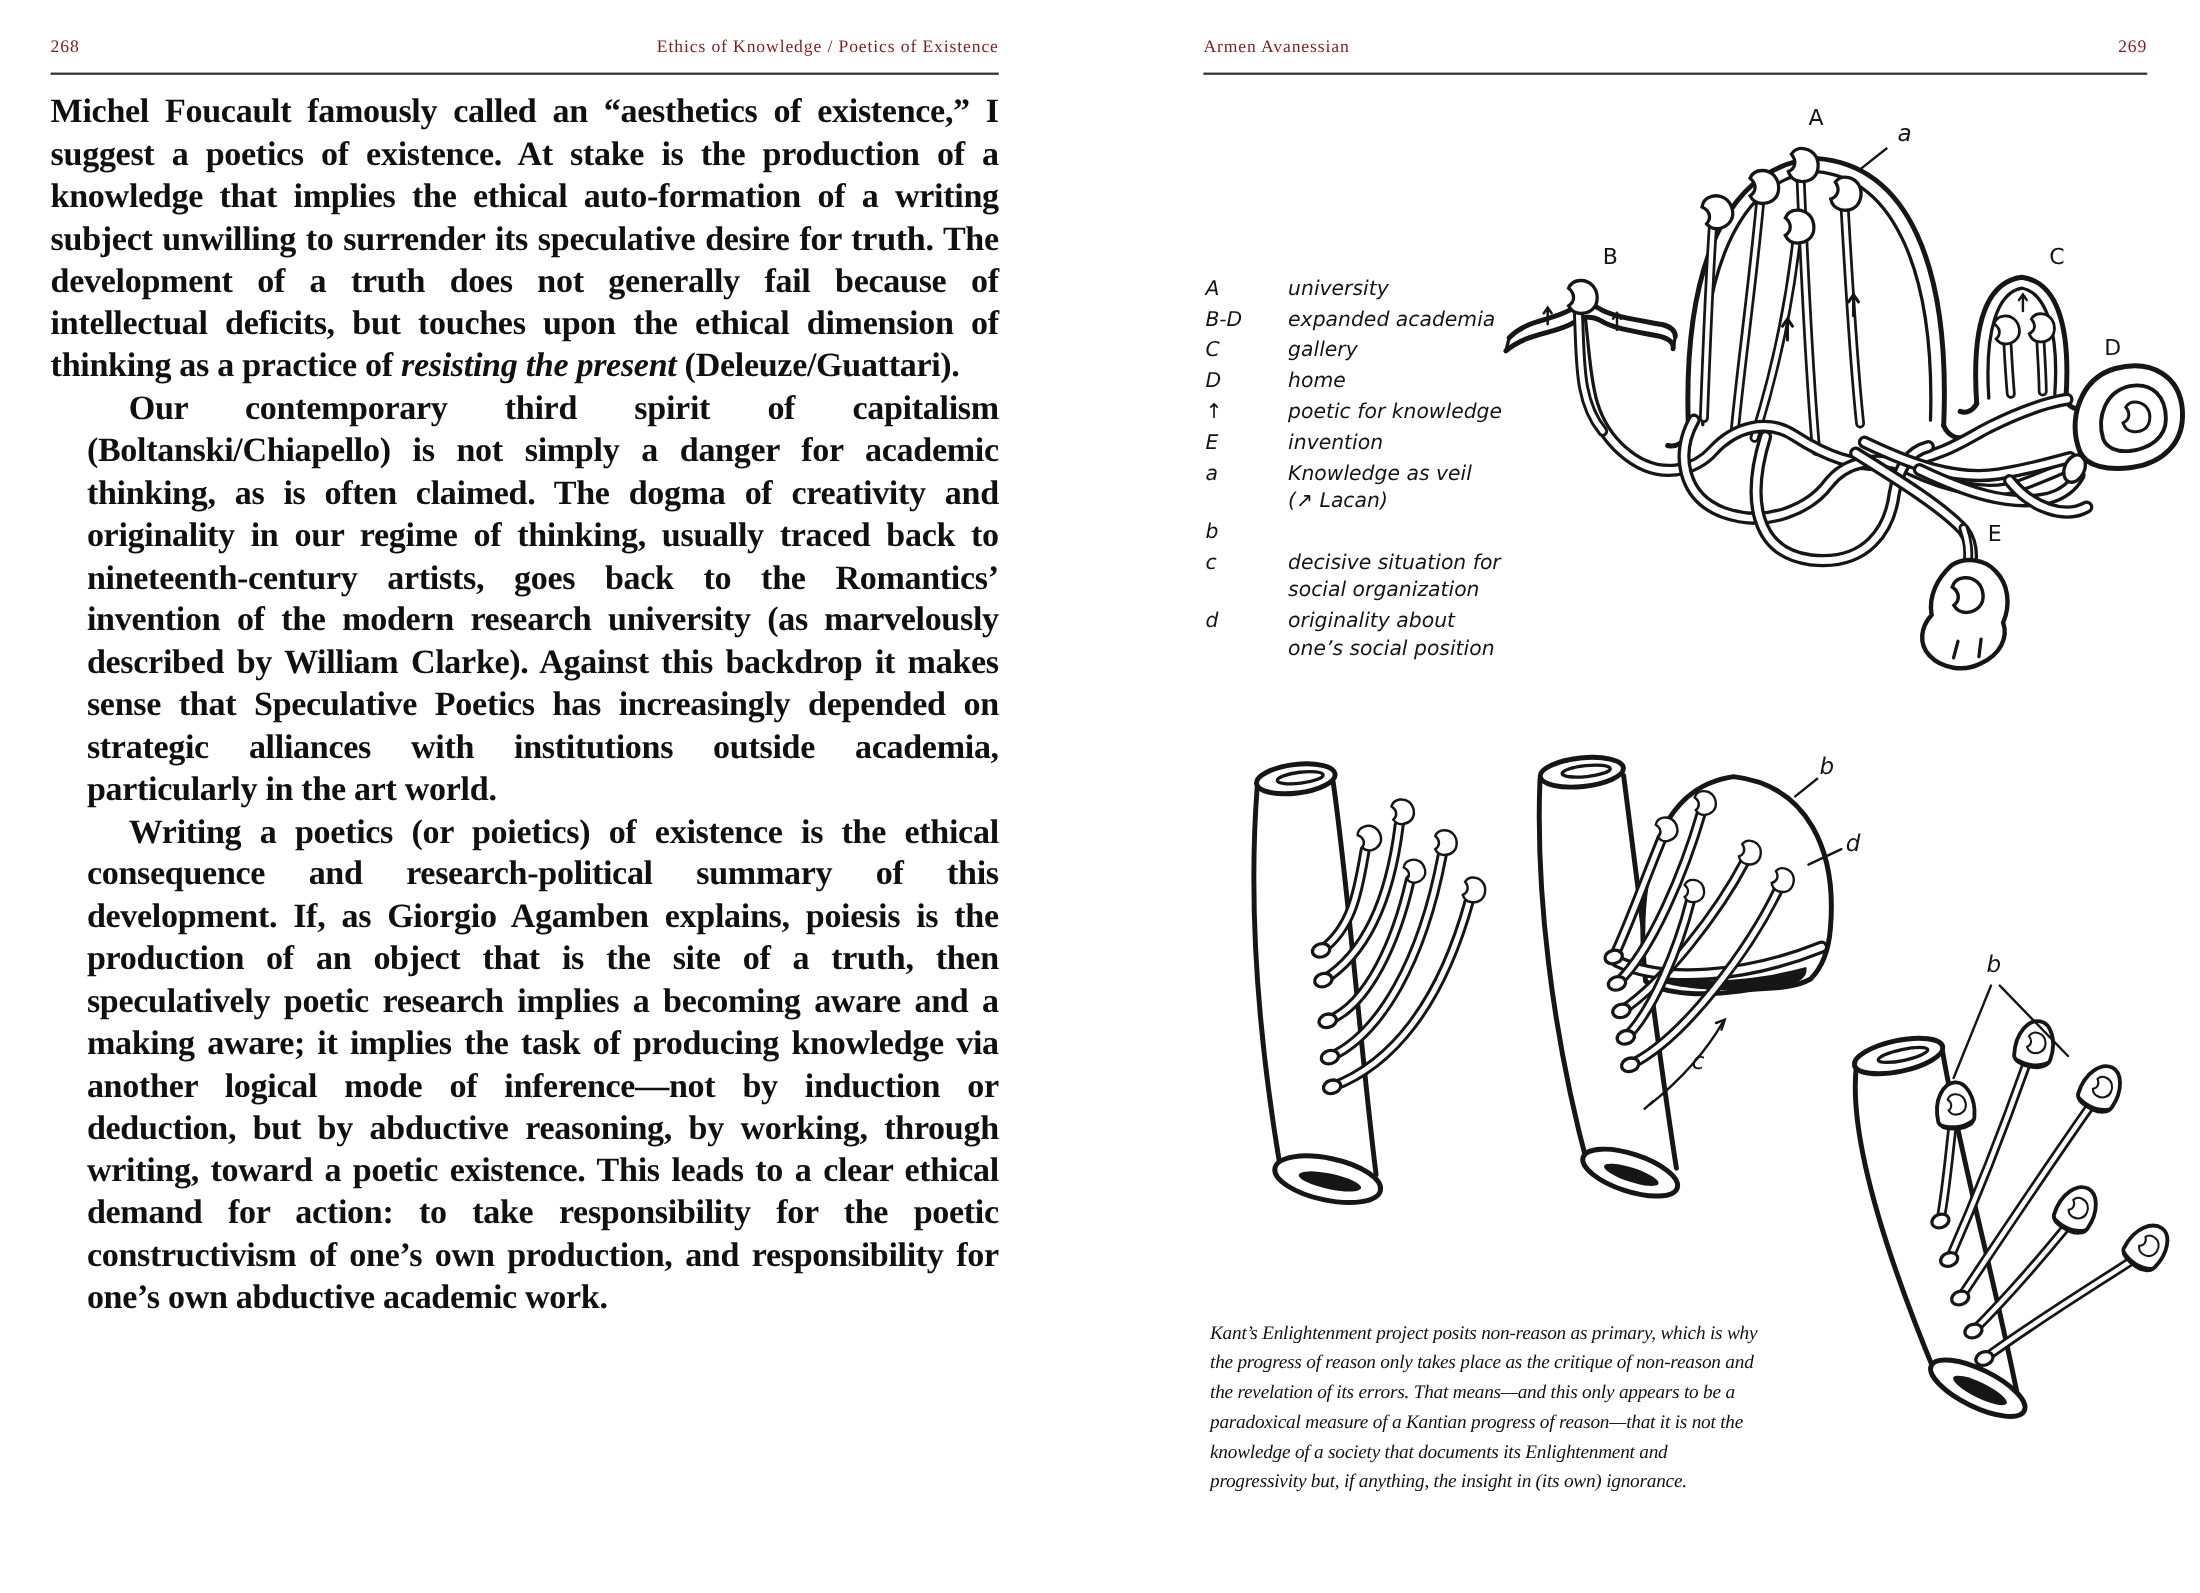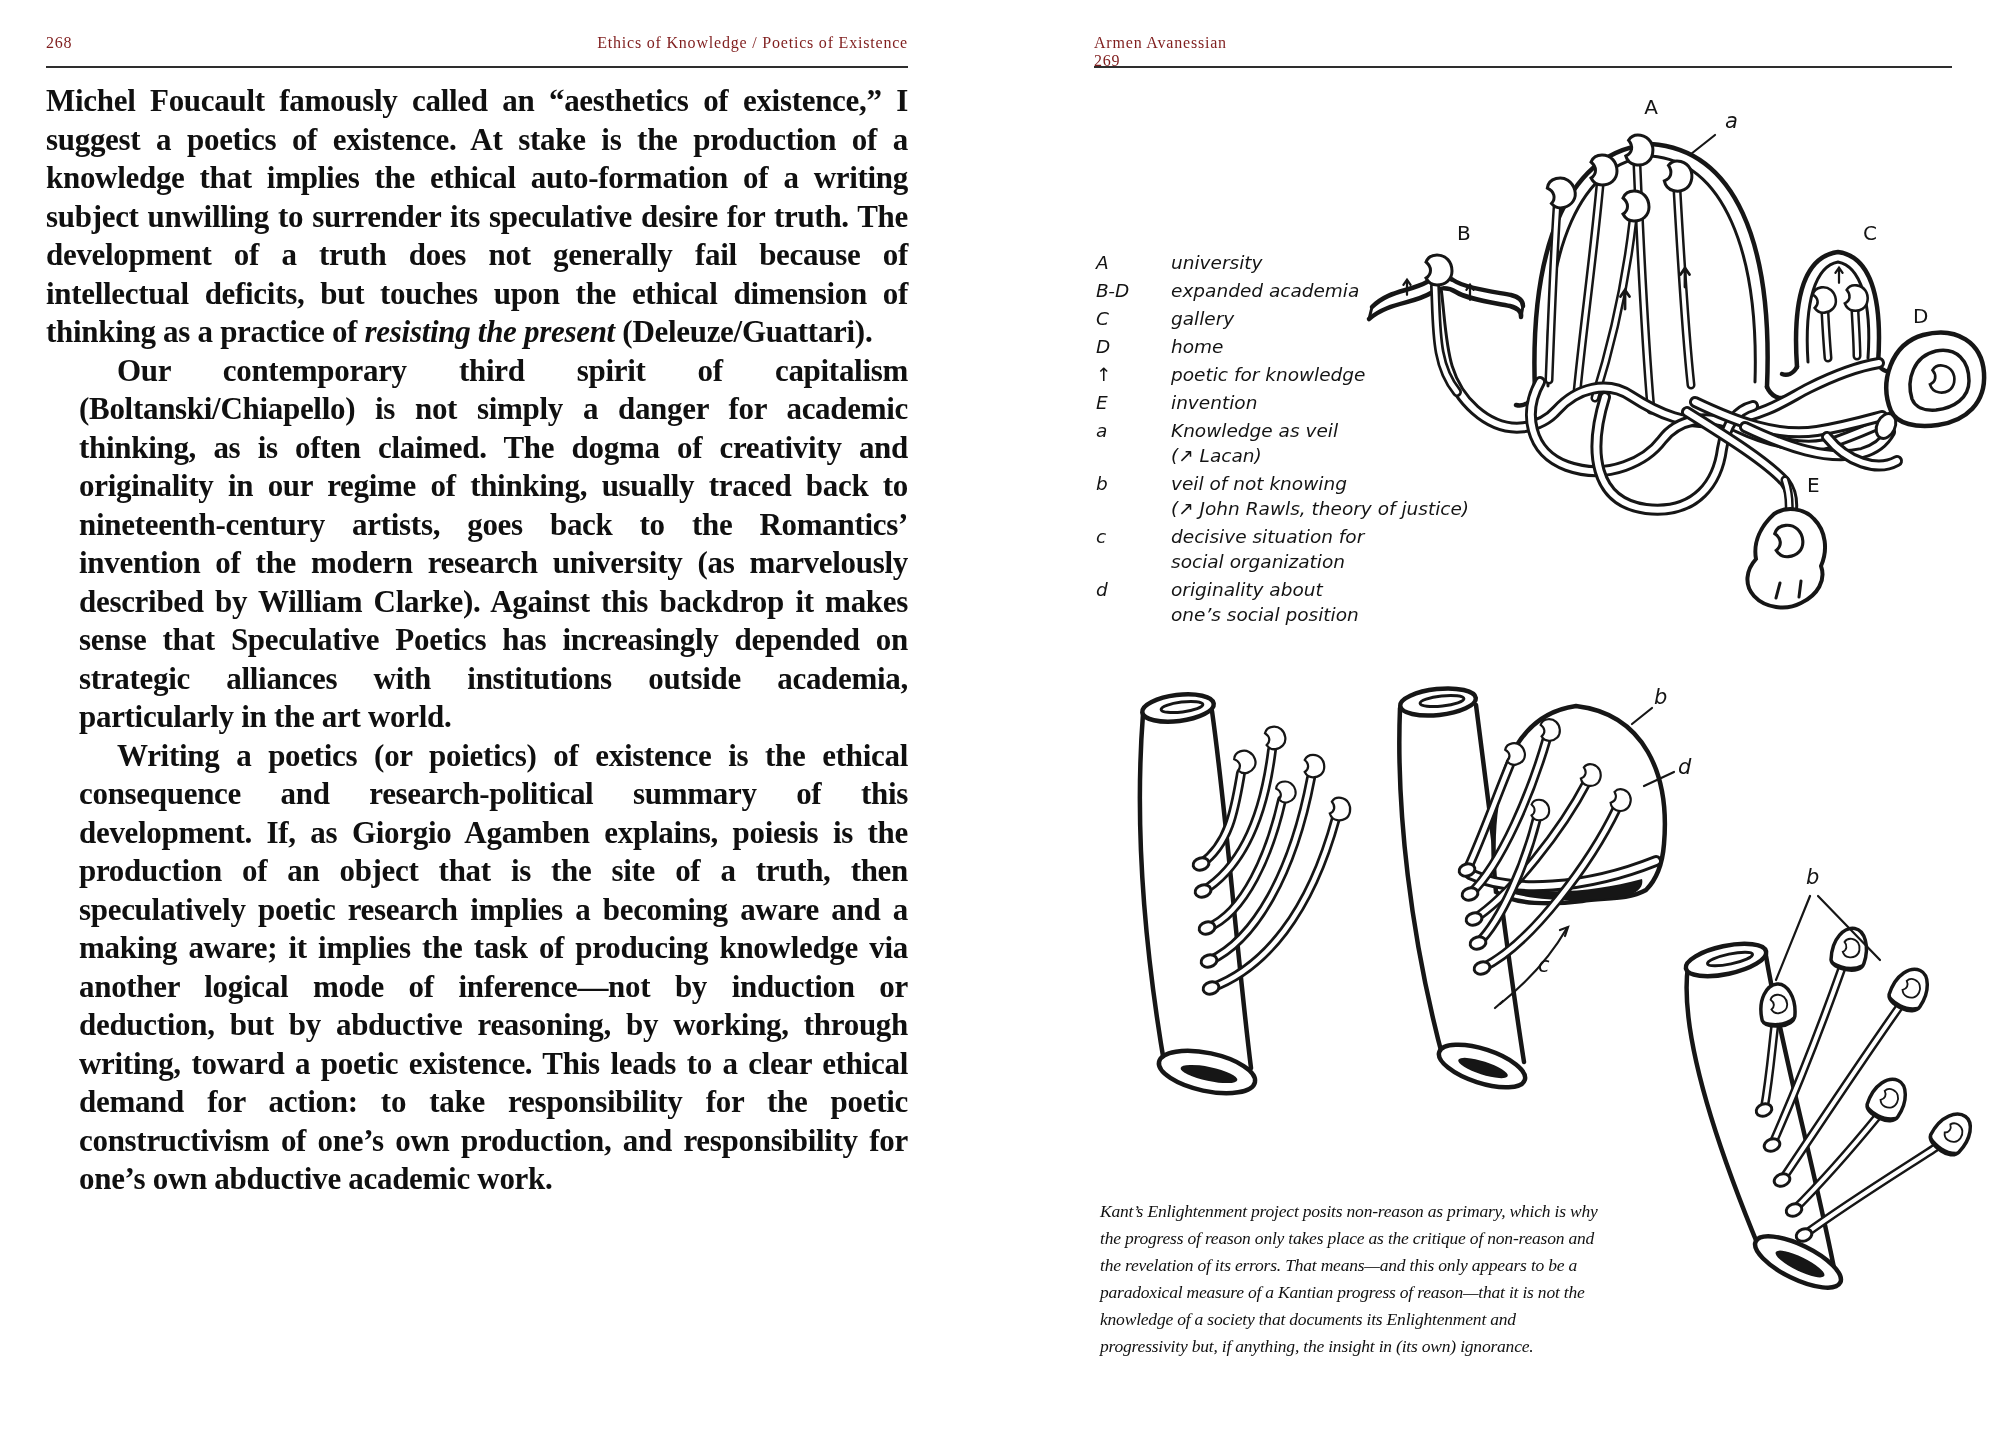--- a/index.html
+++ b/index.html
@@ -62,21 +62,21 @@
   <span>Ethics of Knowledge / Poetics of Existence</span>
 </div>
 <div class="abs rule" style="left:46px;top:66px;width:862px;"></div>
 
 <div class="abs bodytext" style="left:46px;top:82px;">
   <p>Michel Foucault famously called an “aesthetics of existence,” I suggest a poetics of existence. At stake is the production of a knowledge that implies the ethical auto-formation of a writing subject unwilling to surrender its speculative desire for truth. The development of a truth does not generally fail because of intellectual deficits, but touches upon the ethical dimension of thinking as a practice of <em>resisting the present</em> (Deleuze/Guattari).</p>
   <p class="ind">Our contemporary third spirit of capitalism (Boltanski/Chiapello) is not simply a danger for academic thinking, as is often claimed. The dogma of creativity and originality in our regime of thinking, usually traced back to nineteenth-century artists, goes back to the Romantics’ invention of the modern research university (as marvelously described by William Clarke). Against this backdrop it makes sense that Speculative Poetics has increasingly depended on strategic alliances with institutions outside academia, particularly in the art world.</p>
   <p class="ind">Writing a poetics (or poietics) of existence is the ethical consequence and research-political summary of this development. If, as Giorgio Agamben explains, poiesis is the production of an object that is the site of a truth, then speculatively poetic research implies a becoming aware and a making aware; it implies the task of producing knowledge via another logical mode of inference—not by induction or deduction, but by abductive reasoning, by working, through writing, toward a poetic existence. This leads to a clear ethical demand for action: to take responsibility for the poetic constructivism of one’s own production, and responsibility for one’s own abductive academic work.</p>
 </div>
 
-<div class="abs runhead" style="left:1094px;top:34px;width:858px;flex-direction:column;">
+<div class="abs runhead" style="left:1094px;top:34px;width:858px;">
   <span>Armen Avanessian</span>
   <span>269</span>
 </div>
 <div class="abs rule" style="left:1094px;top:66px;width:858px;"></div>
 
 <div class="abs legend" style="left:1096px;top:250px;">
   <div class="row">
       <span class="key">A</span>
       <span class="val">university</span>
     </div>
@@ -100,22 +100,20 @@
       <span class="key">E</span>
       <span class="val">invention</span>
     </div>
   <div class="row">
       <span class="key">a</span>
       <span class="val">Knowledge as veil
 (↗ Lacan)</span>
     </div>
   <div class="row">
       <span class="key">b</span>
-      <span class="val">veil of not knowing
-(↗ John Rawls, theory of justice)</span>
     </div>
   <div class="row">
       <span class="key">c</span>
       <span class="val">decisive situation for
 social organization</span>
     </div>
   <div class="row">
       <span class="key">d</span>
       <span class="val">originality about
 one’s social position</span>

